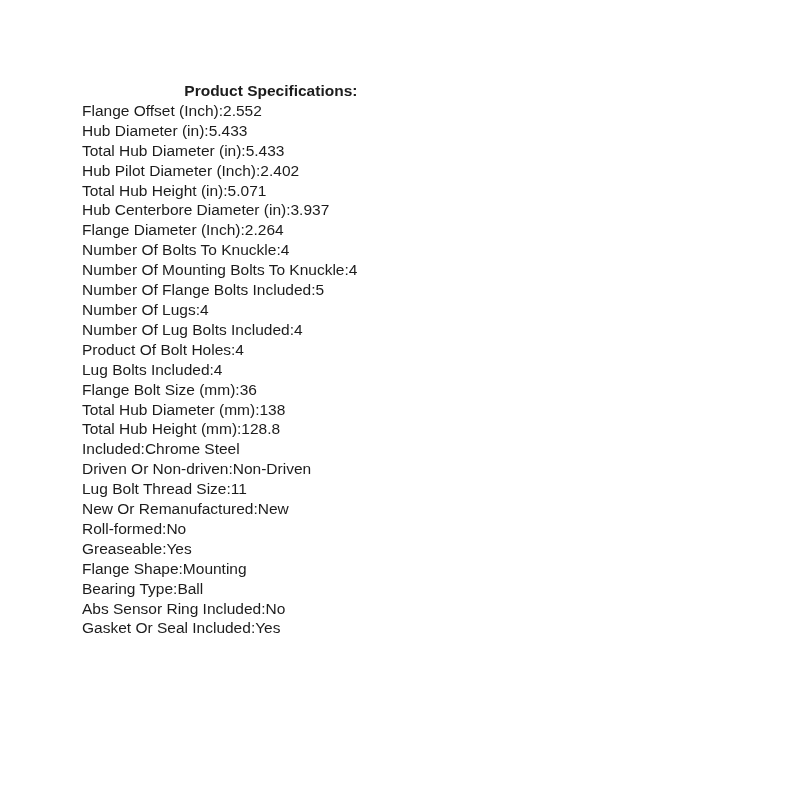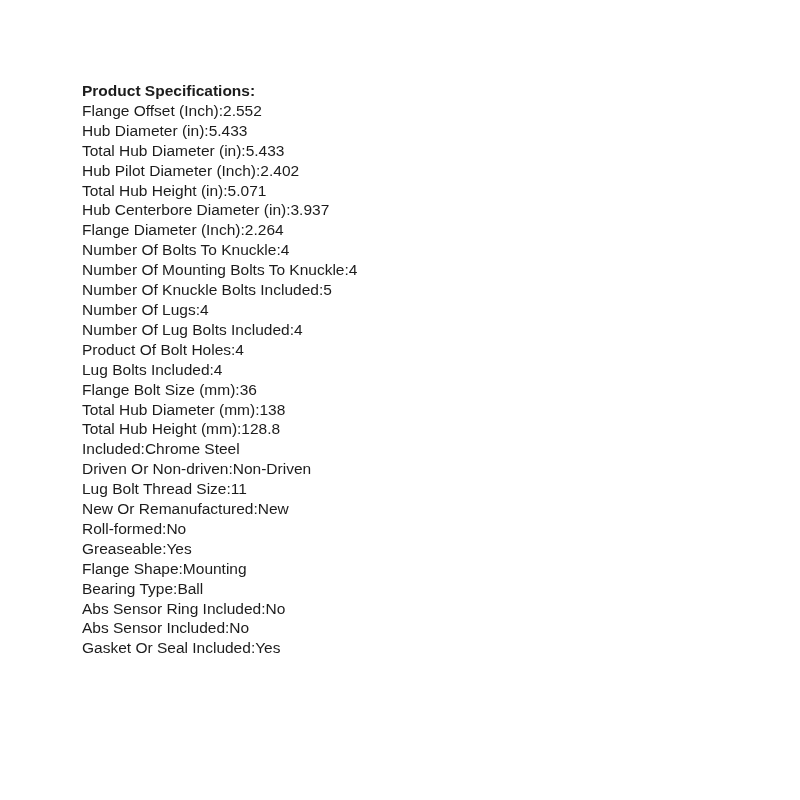--- a/index.html
+++ b/index.html
@@ -18,53 +18,53 @@
     left: 82px;
     top: 81px;
     font-family: "Liberation Sans", sans-serif;
     font-size: 15.5px;
     line-height: 19.9px;
     color: #1c1c1c;
     white-space: nowrap;
   }
   .spec-title {
     font-weight: bold;
+    text-align: right;
   }
   .spec-line span {
     display: inline;
   }
 </style>
 </head>
 <body>
 
 <div class="spec-panel">
   <div class="spec-title">Product Specifications:</div>
   <div class="spec-list">
       <div class="spec-line"><span>Flange Offset (Inch)</span><span>:</span><span>2.552</span></div>
       <div class="spec-line"><span>Hub Diameter (in)</span><span>:</span><span>5.433</span></div>
       <div class="spec-line"><span>Total Hub Diameter (in)</span><span>:</span><span>5.433</span></div>
       <div class="spec-line"><span>Hub Pilot Diameter (Inch)</span><span>:</span><span>2.402</span></div>
       <div class="spec-line"><span>Total Hub Height (in)</span><span>:</span><span>5.071</span></div>
       <div class="spec-line"><span>Hub Centerbore Diameter (in)</span><span>:</span><span>3.937</span></div>
       <div class="spec-line"><span>Flange Diameter (Inch)</span><span>:</span><span>2.264</span></div>
       <div class="spec-line"><span>Number Of Bolts To Knuckle</span><span>:</span><span>4</span></div>
       <div class="spec-line"><span>Number Of Mounting Bolts To Knuckle</span><span>:</span><span>4</span></div>
-      <div class="spec-line"><span>Number Of Knuckle Bolts Included</span><span>:</span><span>5</span></div>
+      <div class="spec-line"><span>Number Of Flange Bolts Included</span><span>:</span><span>5</span></div>
       <div class="spec-line"><span>Number Of Lugs</span><span>:</span><span>4</span></div>
       <div class="spec-line"><span>Number Of Lug Bolts Included</span><span>:</span><span>4</span></div>
       <div class="spec-line"><span>Product Of Bolt Holes</span><span>:</span><span>4</span></div>
       <div class="spec-line"><span>Lug Bolts Included</span><span>:</span><span>4</span></div>
       <div class="spec-line"><span>Flange Bolt Size (mm)</span><span>:</span><span>36</span></div>
       <div class="spec-line"><span>Total Hub Diameter (mm)</span><span>:</span><span>138</span></div>
       <div class="spec-line"><span>Total Hub Height (mm)</span><span>:</span><span>128.8</span></div>
       <div class="spec-line"><span>Included</span><span>:</span><span>Chrome Steel</span></div>
       <div class="spec-line"><span>Driven Or Non-driven</span><span>:</span><span>Non-Driven</span></div>
       <div class="spec-line"><span>Lug Bolt Thread Size</span><span>:</span><span>11</span></div>
       <div class="spec-line"><span>New Or Remanufactured</span><span>:</span><span>New</span></div>
       <div class="spec-line"><span>Roll-formed</span><span>:</span><span>No</span></div>
       <div class="spec-line"><span>Greaseable</span><span>:</span><span>Yes</span></div>
       <div class="spec-line"><span>Flange Shape</span><span>:</span><span>Mounting</span></div>
       <div class="spec-line"><span>Bearing Type</span><span>:</span><span>Ball</span></div>
       <div class="spec-line"><span>Abs Sensor Ring Included</span><span>:</span><span>No</span></div>
-      <div class="spec-line"><span>Abs Sensor Included</span><span>:</span><span>No</span></div>
       <div class="spec-line"><span>Gasket Or Seal Included</span><span>:</span><span>Yes</span></div>
     </div>
 </div>
 
 </body></html>

